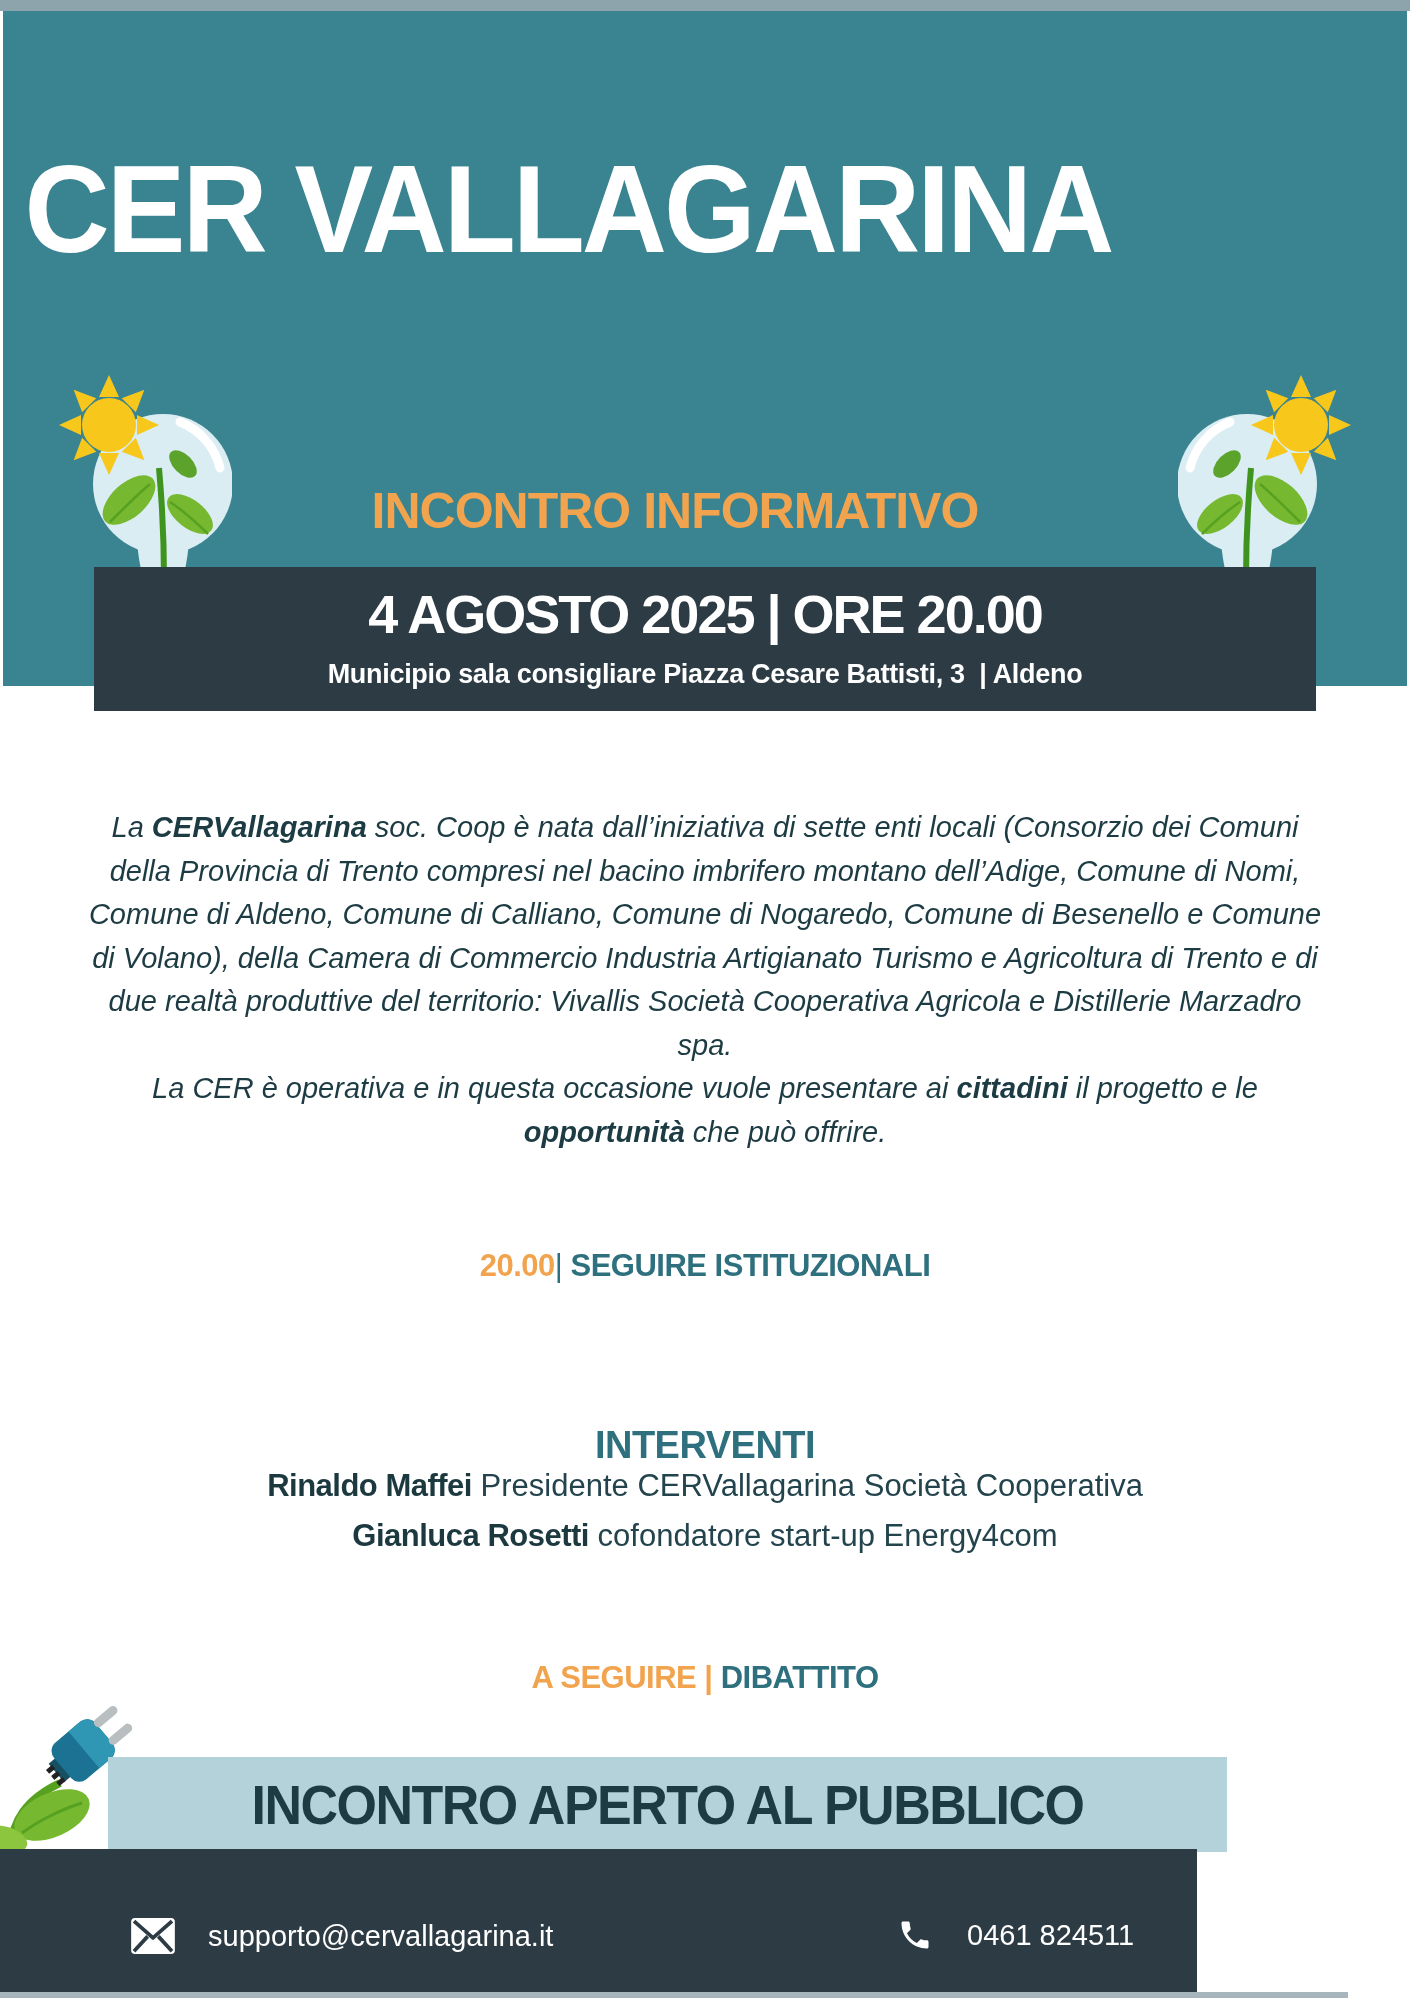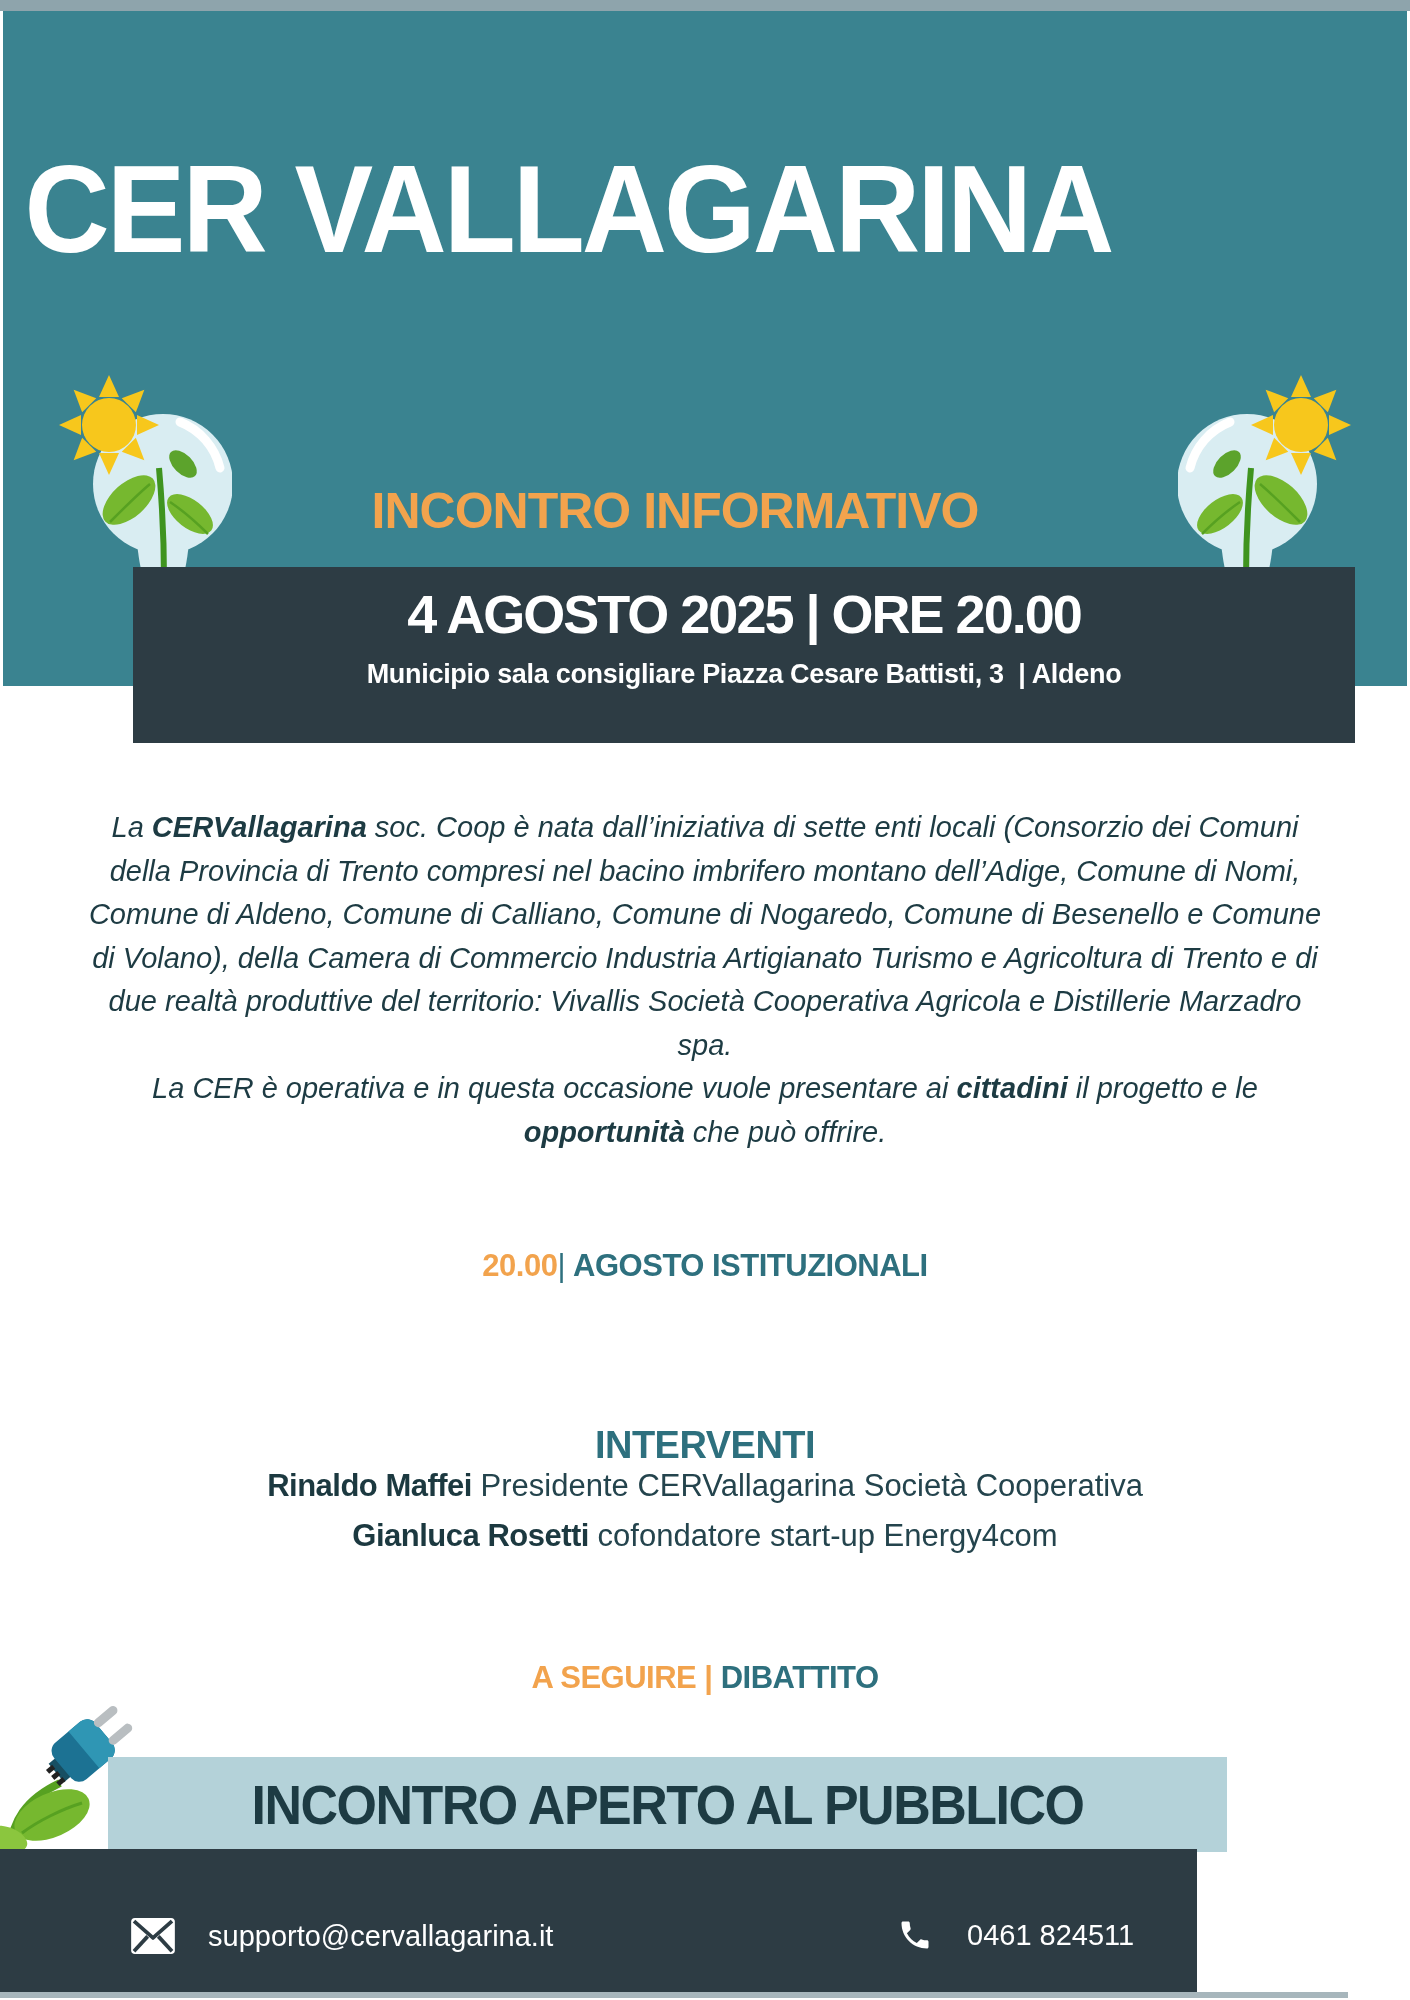--- a/index.html
+++ b/index.html
@@ -24,22 +24,22 @@
     position:absolute;top:150px;left:0;width:1136px;text-align:center;
     color:#ffffff;font-weight:bold;font-size:118px;letter-spacing:-3px;line-height:110px;
     white-space:nowrap;
   }
   .page-title .stretch{display:inline-block;transform:scaleY(1.06);transform-origin:top center;}
   .subtitle{
     position:absolute;top:482px;left:0;width:1276px;text-align:center;
     color:var(--orange);font-weight:bold;font-size:50px;letter-spacing:-1px;white-space:nowrap;padding-left:37px;
   }
   .date-band{
-    position:absolute;top:567px;left:94px;width:1222px;height:176px;background:var(--dark-slate);
-    display:flex;flex-direction:column;align-items:center;justify-content:flex-start;margin-left:39px;
+    position:absolute;top:567px;left:94px;width:1222px;height:144px;background:var(--dark-slate);
+    display:flex;flex-direction:column;align-items:center;justify-content:flex-start;
   }
   .date-line{
     margin-top:16px;color:#fff;font-weight:bold;font-size:54px;letter-spacing:-2px;white-space:pre;
   }
   .venue-line{
     margin-top:14px;color:#fff;font-weight:bold;font-size:27px;letter-spacing:-0.3px;white-space:pre;
   }
   .illustration{position:absolute;width:180px;height:260px;}
   .illustration.left{left:52px;top:372px;}
   .illustration.right{left:1178px;top:372px;transform:scaleX(-1);}
@@ -175,21 +175,21 @@
   <div class="date-band">
     <div class="date-line">4 AGOSTO 2025 | ORE 20.00</div>
     <div class="venue-line">Municipio sala consigliare Piazza Cesare Battisti, 3  | Aldeno</div>
   </div>
 
   <div class="intro">
     <div><span>La </span><span class="b">CERVallagarina</span><span> soc. Coop è nata dall’iniziativa di sette enti locali (Consorzio dei Comuni della Provincia di Trento compresi nel bacino imbrifero montano dell’Adige, Comune di Nomi, Comune di Aldeno, Comune di Calliano, Comune di Nogaredo, Comune di Besenello e Comune di Volano), della Camera di Commercio Industria Artigianato Turismo e Agricoltura di Trento e di due realtà produttive del territorio: Vivallis Società Cooperativa Agricola e Distillerie Marzadro spa.</span></div>
     <div><span>La CER è operativa e in questa occasione vuole presentare ai </span><span class="b">cittadini</span><span> il progetto e le </span><span class="b">opportunità</span><span> che può offrire.</span></div>
   </div>
 
-  <div class="centerline time-heading"><span class="time">20.00</span><span class="sep">| </span><span class="label">AGOSTO ISTITUZIONALI</span></div>
+  <div class="centerline time-heading"><span class="time">20.00</span><span class="sep">| </span><span class="label">SEGUIRE ISTITUZIONALI</span></div>
 
 
   <div class="centerline interventi">INTERVENTI</div>
 
   <div class="centerline speaker speaker2"><span class="name">Rinaldo Maffei</span><span class="role"> Presidente CERVallagarina Società Cooperativa</span></div>
 
   <div class="centerline speaker speaker3"><span class="name">Gianluca Rosetti</span><span class="role"> cofondatore start-up Energy4com</span></div>
 
   <div class="centerline followup"><span class="left">A SEGUIRE | </span><span class="right">DIBATTITO</span></div>
 

